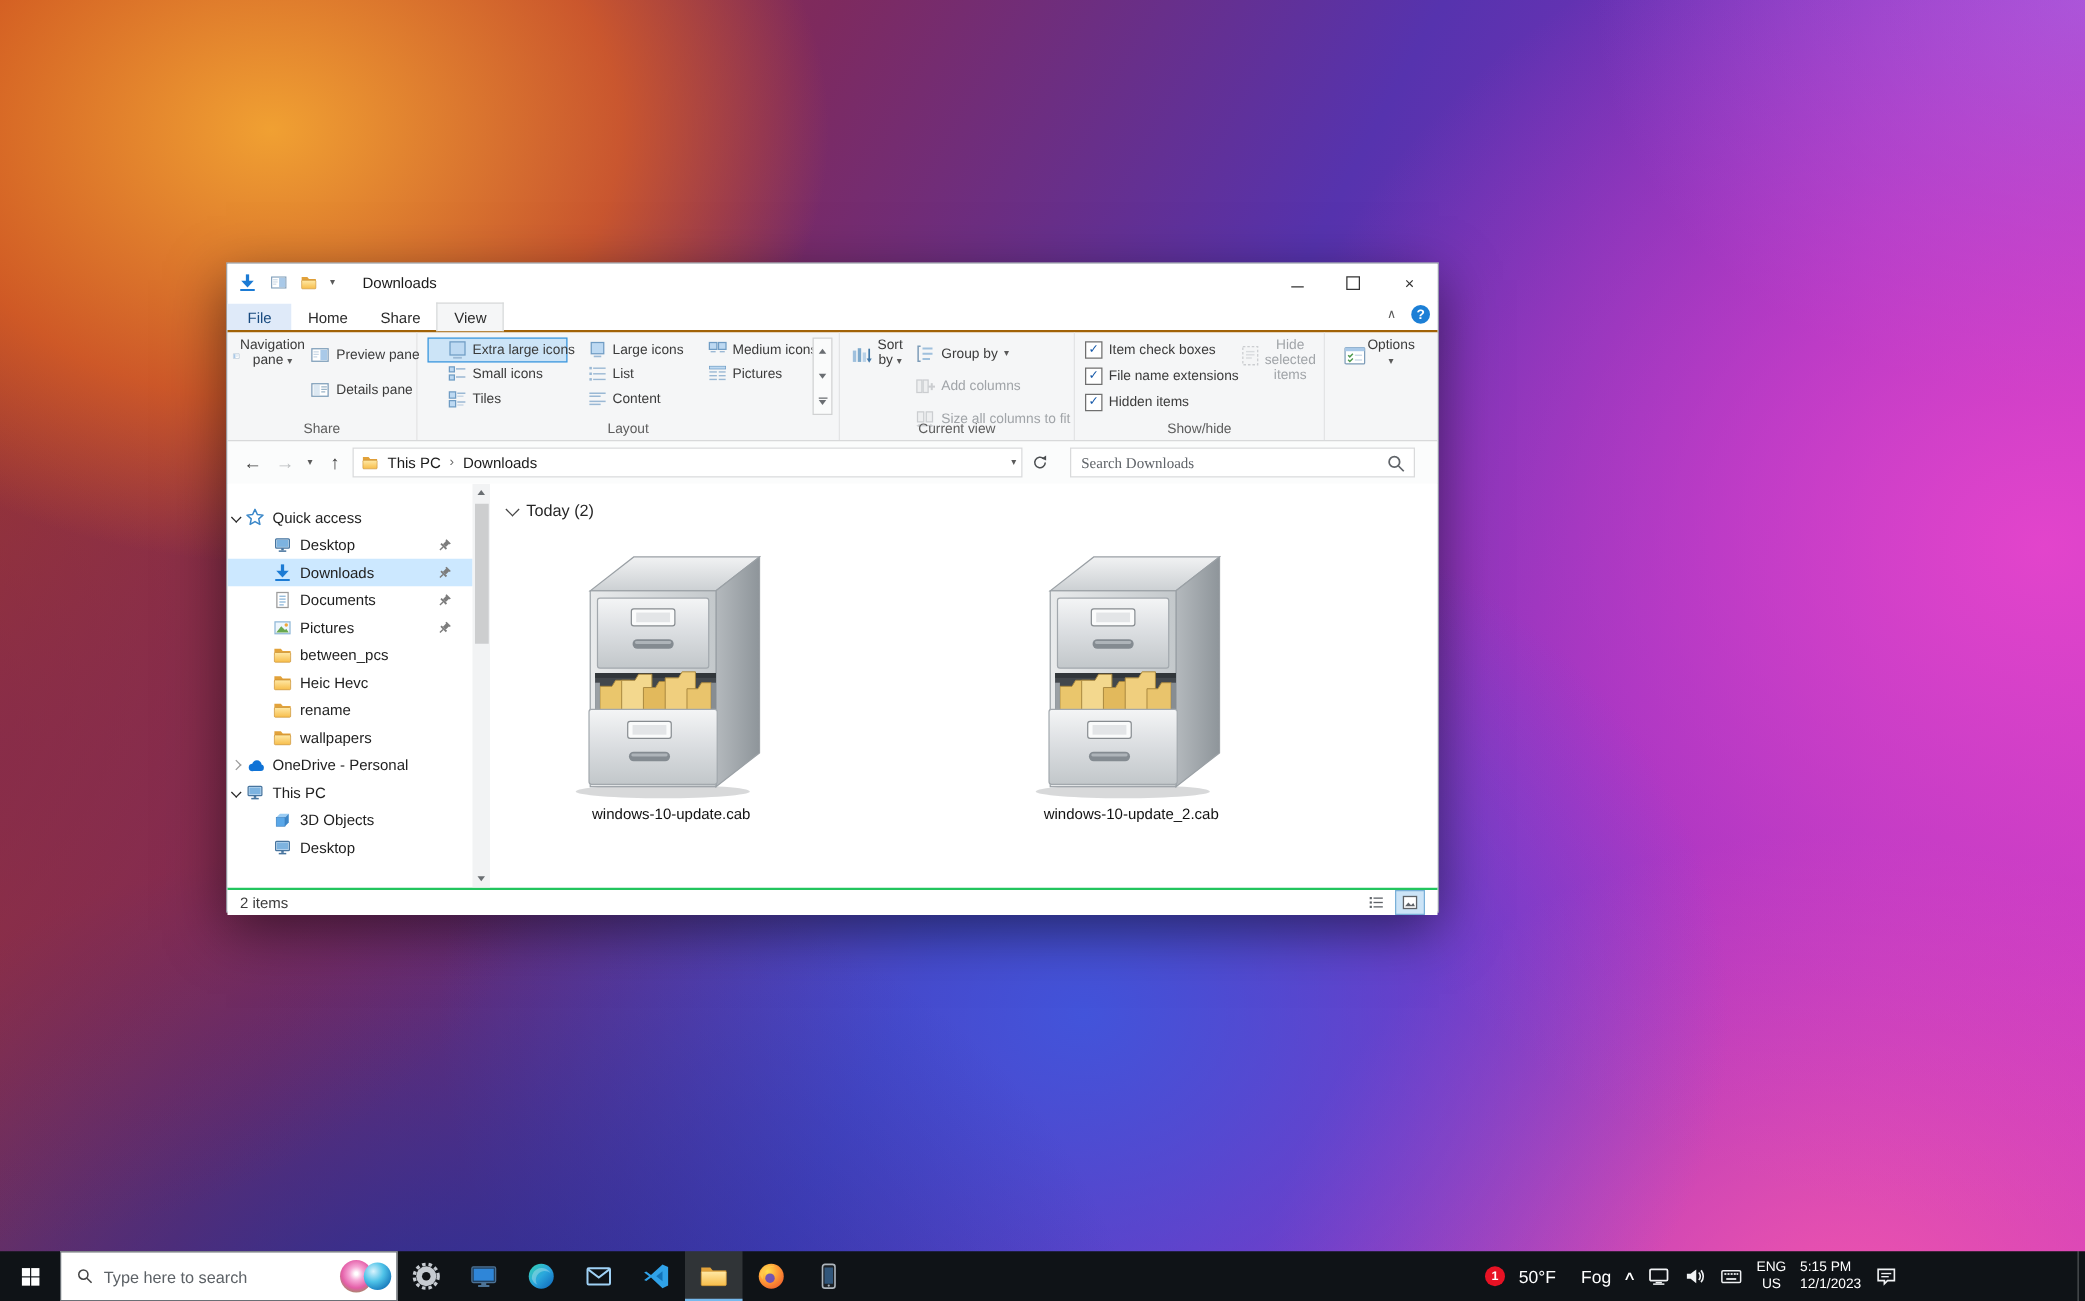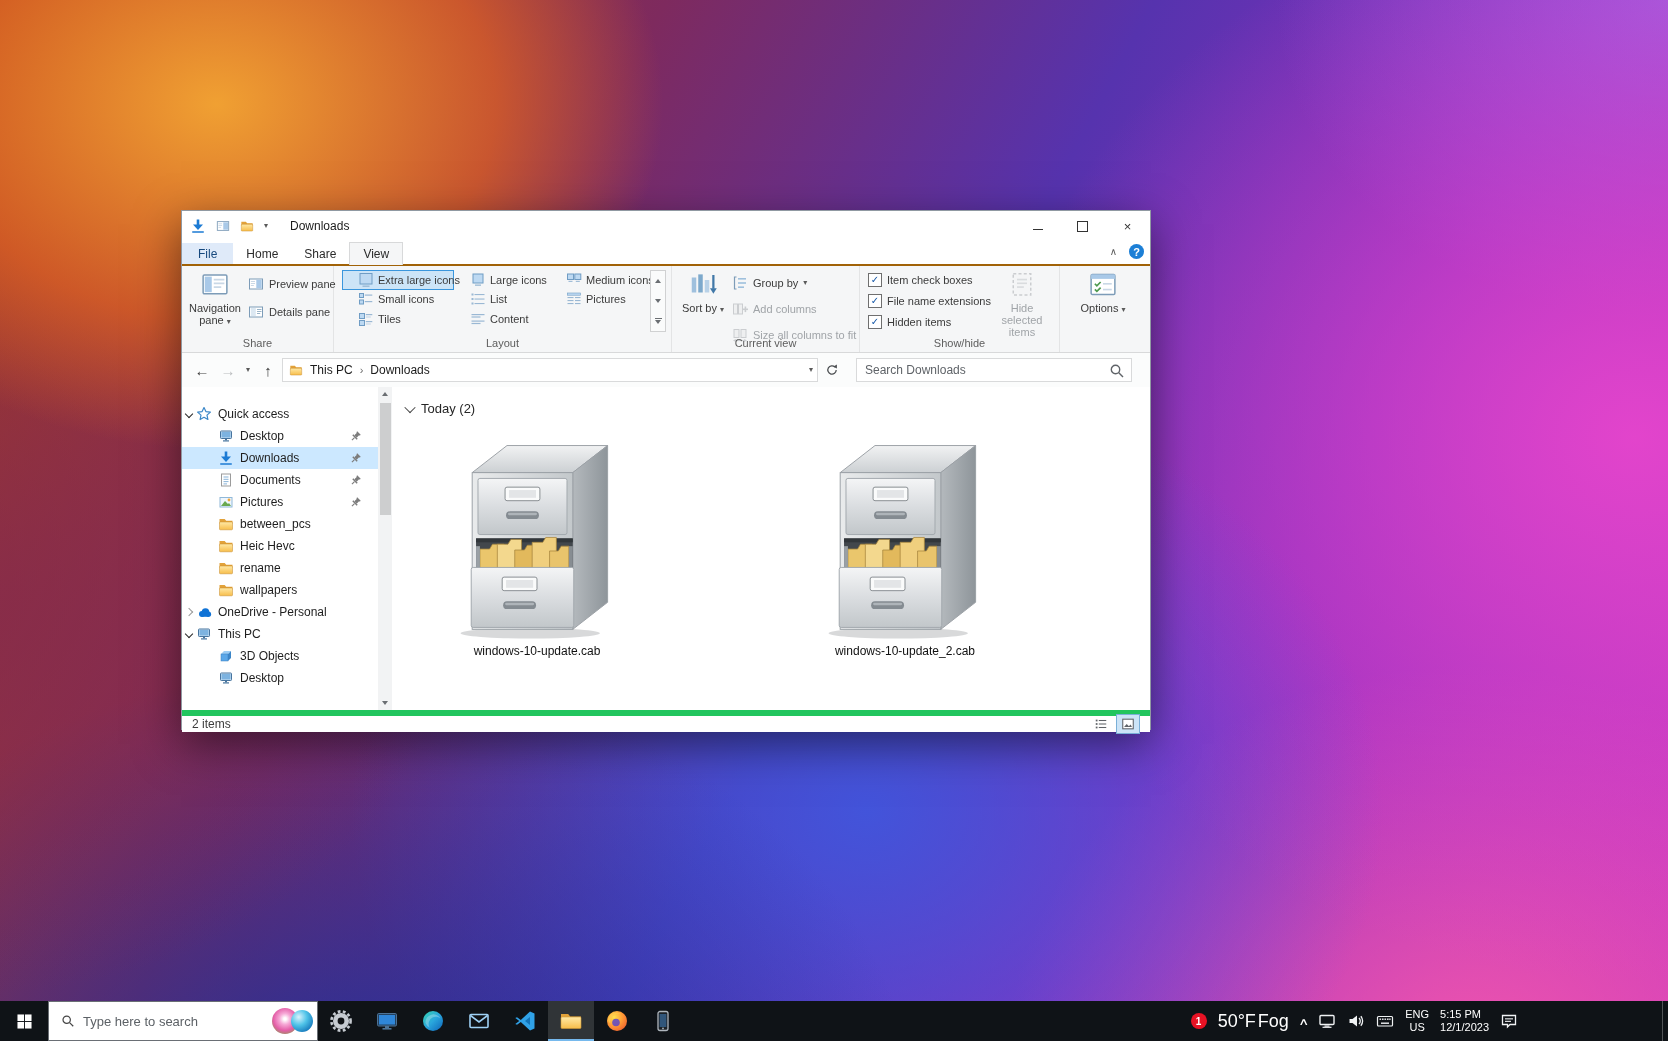--- a/index.html
+++ b/index.html
@@ -38,21 +38,21 @@
   .tab.file{background:#dfeaf9;color:#17497e;padding:4px 16px 3px}
   .tab.active{position:relative;z-index:2;background:#f5f6f7;border:1px solid #d8d9da;border-bottom:0;margin-bottom:-1px;padding-bottom:4px}
   .tab-right{position:absolute;right:6px;top:3px;display:flex;align-items:center;gap:12px}
   .rib-collapse{font-size:10px;color:#5a5a5a}
   .help{width:15px;height:15px;border-radius:50%;background:#1c7fd6;color:#fff;font-size:11px;font-weight:bold;display:grid;place-items:center}
 
   
   .ribbon{position:relative;height:86px;background:#f5f6f7;border-bottom:1px solid #d8d9da}
   .grp{position:absolute;top:0;height:86px;border-right:1px solid #e3e4e5;box-sizing:border-box}
   .grp-label{position:absolute;left:0;right:0;bottom:3px;text-align:center;font-size:11px;color:#5d5d5d}
-  .rib-big{display:flex;flex-direction:column;align-items:center;font-size:11px;line-height:12px;color:#3b3b3b;text-align:center}
+  .rib-big{display:flex;align-items:flex-start;font-size:11px;line-height:12px;color:#3b3b3b;text-align:center}
   .rib-big svg{width:30px;height:30px;margin-bottom:2px}
   .rib-big .lblwrap{width:100%;text-align:center}
   .rib-small{display:flex;align-items:center;gap:5px;font-size:11px;color:#3b3b3b;height:18px;white-space:nowrap}
   .disabled, .disabled .lblwrap{color:#a0a4a8}
   .disabled svg{opacity:.55}
   .g-panes{left:0;width:152px}
   .g-panes .rib-big{position:absolute;left:4px;top:4px;width:58px}
   .g-panes .small-col{position:absolute;left:66px;top:9px;display:flex;flex-direction:column;gap:10px}
   .g-layout{left:152px;width:338px}
   .gallery{position:absolute;left:8px;top:4px;display:grid;grid-template-columns:112px 96px 96px;grid-auto-rows:19.5px}
@@ -79,21 +79,21 @@
   .addressbar{height:34px;background:#fbfcfc;display:flex;align-items:center;padding:0 8px;gap:2px}
   .nav-btn{width:24px;height:24px;display:grid;place-items:center;font-size:15px;color:#3b3b3b}
   .nav-btn.dis{color:#b9bcbe}
   .nav-caret{width:12px;display:grid;place-items:center}
   .addr-box{width:536px;height:24px;background:#fff;border:1px solid #d9dadb;display:flex;align-items:center;padding:0 4px 0 6px;gap:6px;box-sizing:border-box}
   .crumb{font-size:12px;color:#1b1b1b;padding:0 1px}
   .crumb-sep{font-size:11px;color:#6a6a6a}
   .addr-spacer{flex:1}
   .refresh-btn{width:24px;height:24px;display:grid;place-items:center}
   .search-box{position:relative;width:276px;height:24px;margin-left:10px;background:#fff;border:1px solid #d9dadb;box-sizing:border-box}
-  .search-box input{border:0;outline:0;width:100%;height:100%;padding:0 26px 0 8px;font-size:12px;color:#333;font-family:Liberation Sans, sans-serif;box-sizing:border-box;background:transparent}
+  .search-box input{border:0;outline:0;width:100%;height:100%;padding:0 26px 0 8px;font-size:12px;color:#333;font-family:Liberation Serif, serif;box-sizing:border-box;background:transparent}
   .search-box input::placeholder{color:#5f6368;opacity:1}
   .search-box .mag{position:absolute;right:6px;top:4px;color:#5f6368}
 
   
   .main{position:relative;height:323px;display:flex;background:#fff;overflow:hidden}
   .sidebar{width:210px;position:relative;padding-top:16px;box-sizing:border-box;flex:none}
   .side-row{height:22px;display:flex;align-items:center;position:relative;font-size:12px;color:#1e1e1e;margin-right:14px}
   .side-row.root{padding-left:0}
   .side-row.child{padding-left:36px}
   .side-row.selected{background:#cce8ff}
@@ -108,21 +108,21 @@
   .sb-thumb{position:absolute;top:16px;left:1.5px;width:11px;height:112px;background:#cdcecf}
   .content{flex:1;position:relative;padding:14px 0 0 14px}
   .group-header{display:flex;align-items:center;gap:7px;font-size:13px;color:#262626}
   .gh-chev{width:7px;height:7px;border-right:1.5px solid #454545;border-bottom:1.5px solid #454545;transform:rotate(45deg) translate(-1px,-1px)}
   .files{display:flex;margin-top:16px;margin-left:5px;gap:116px}
   .file-item{width:252px;display:flex;flex-direction:column;align-items:center}
   .file-item svg{width:186px;height:208px}
   .file-label{margin-top:4px;font-size:12px;color:#111}
 
   
-  .statusbar{height:22px;border-top:6px solid #22c55e;display:flex;align-items:center;padding:0 10px;font-size:12px;color:#3c3c3c;background:#fff;box-sizing:border-box}
+  .statusbar{height:22px;border-top:2px solid #22c55e;display:flex;align-items:center;padding:0 10px;font-size:12px;color:#3c3c3c;background:#fff;box-sizing:border-box}
   .view-toggles{margin-left:auto;display:flex;gap:3px}
   .vt{width:22px;height:18px;display:grid;place-items:center;border:1px solid transparent}
   .vt.active{background:#cce4f7;border-color:#7ab0d8}
   .vt svg{width:14px;height:14px}
 
   
   .taskbar{position:absolute;left:0;right:0;bottom:0;height:40px;background:#0f1317;display:flex;align-items:center;z-index:50}
   .start{width:48px;height:40px;display:grid;place-items:center}
   .start svg{width:15px;height:15px}
   .tb-search{width:270px;height:40px;background:#fff;display:flex;align-items:center;gap:8px;padding:0 4px 0 12px;box-sizing:border-box;border:1px solid #6a6f75}
@@ -131,21 +131,21 @@
   .tb-search-art{margin-left:auto;display:flex;align-items:center}
   .art-flower{width:26px;height:26px;border-radius:50%;background:radial-gradient(circle at 50% 42%, #ffffff 6%, #f6a8d6 28%, #e45ea8 58%, #7da53f 92%)}
   .art-sphere{width:22px;height:22px;border-radius:50%;background:radial-gradient(circle at 35% 32%, #d9f3fd, #4fc3e8 40%, #1273b8 82%);margin-left:-7px}
   .tb-apps{display:flex;height:40px}
   .tb-app{width:46px;height:40px;display:grid;place-items:center;position:relative}
   .tb-app svg{width:24px;height:24px}
   .tb-app.active{background:rgba(255,255,255,.14)}
   .tb-app.active::after{content:"";position:absolute;left:0;right:0;bottom:0;height:2px;background:#76b9ed}
   .tray{position:absolute;right:150px;top:0;height:40px;display:flex;align-items:center;gap:11px;color:#fff}
   .badge{width:16px;height:16px;border-radius:50%;background:#e81224;color:#fff;font-size:10px;display:grid;place-items:center;font-weight:bold}
-  .weather{display:flex;gap:2px;font-size:18px;align-items:flex-end;color:#fff}
+  .weather{display:flex;gap:20px;font-size:14px;align-items:flex-end;color:#fff}
   .tray-chev{font-size:10px;color:#fff;transform:scaleX(1.5)}
   .tray svg.t18{width:18px;height:18px}
   .lang{font-size:11px;line-height:13px;text-align:center}
   .clock{font-size:11px;line-height:13px;text-align:left}
   .show-desktop{position:absolute;right:0;top:0;bottom:0;width:5px;border-left:1px solid rgba(255,255,255,.28)}
 </style>
 </head>
 <body>
 
 <svg width="0" height="0" style="position:absolute">

